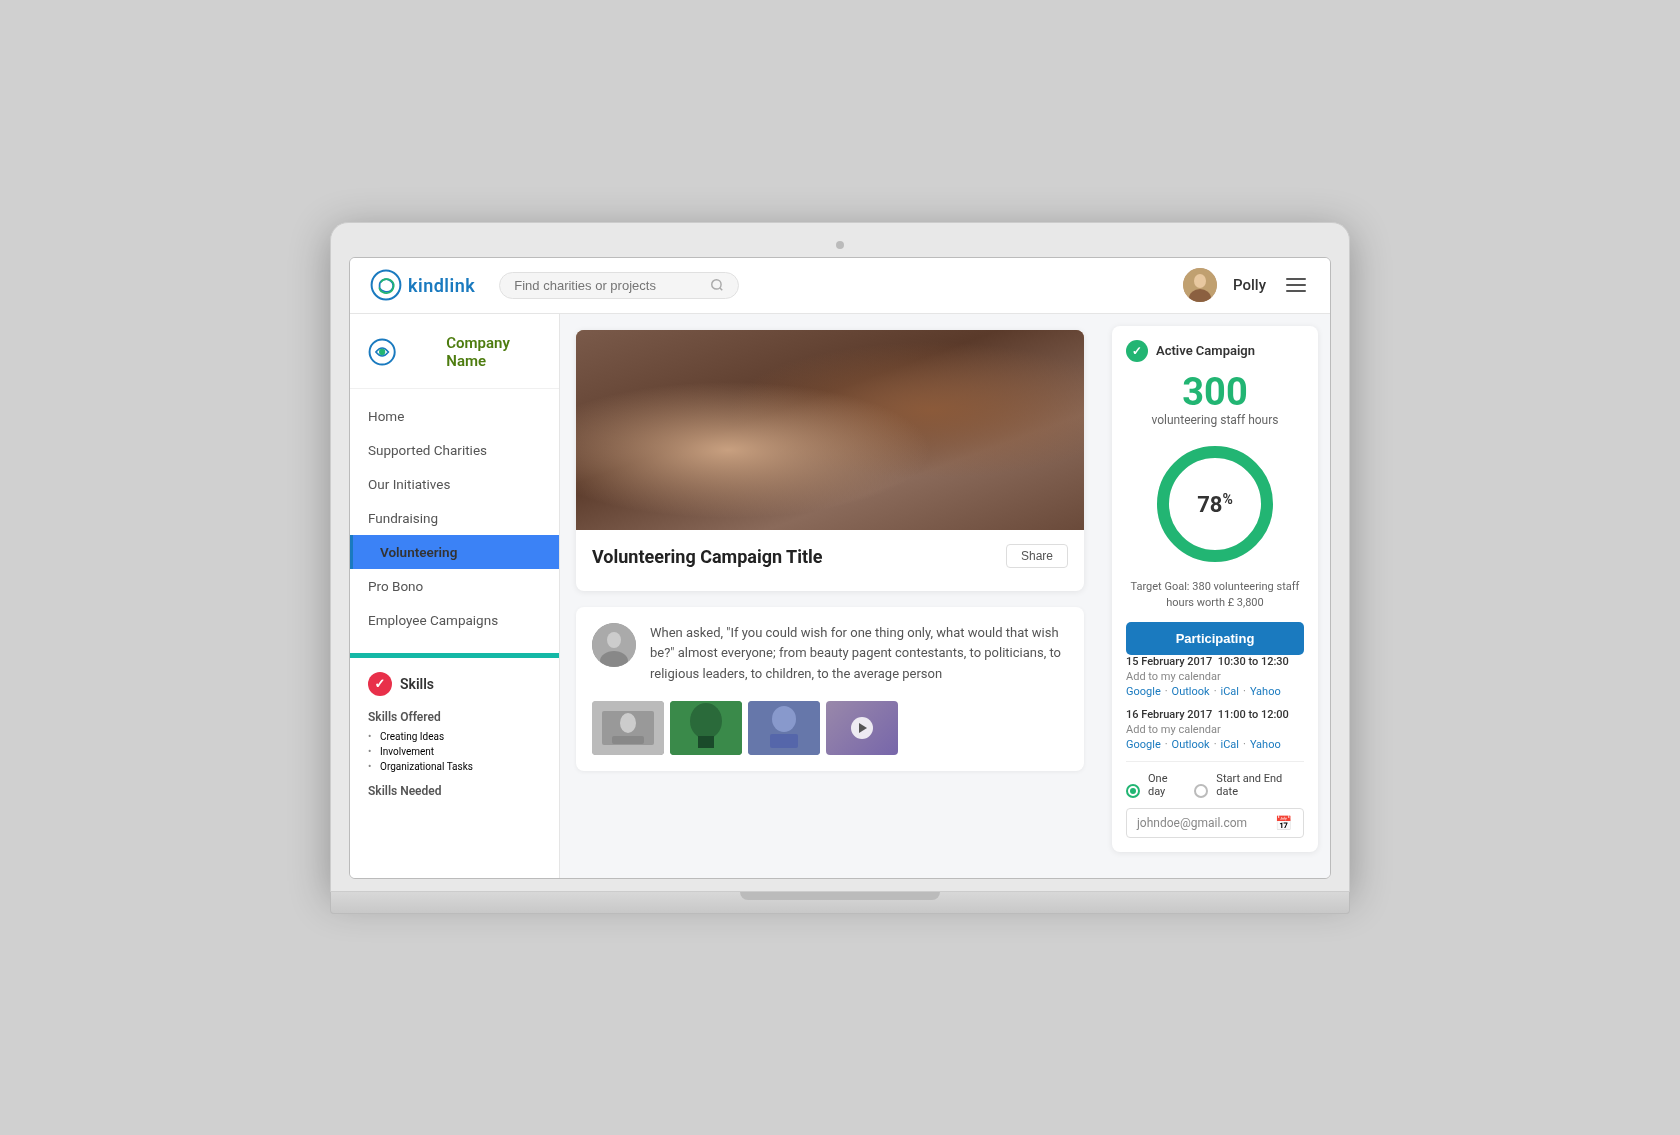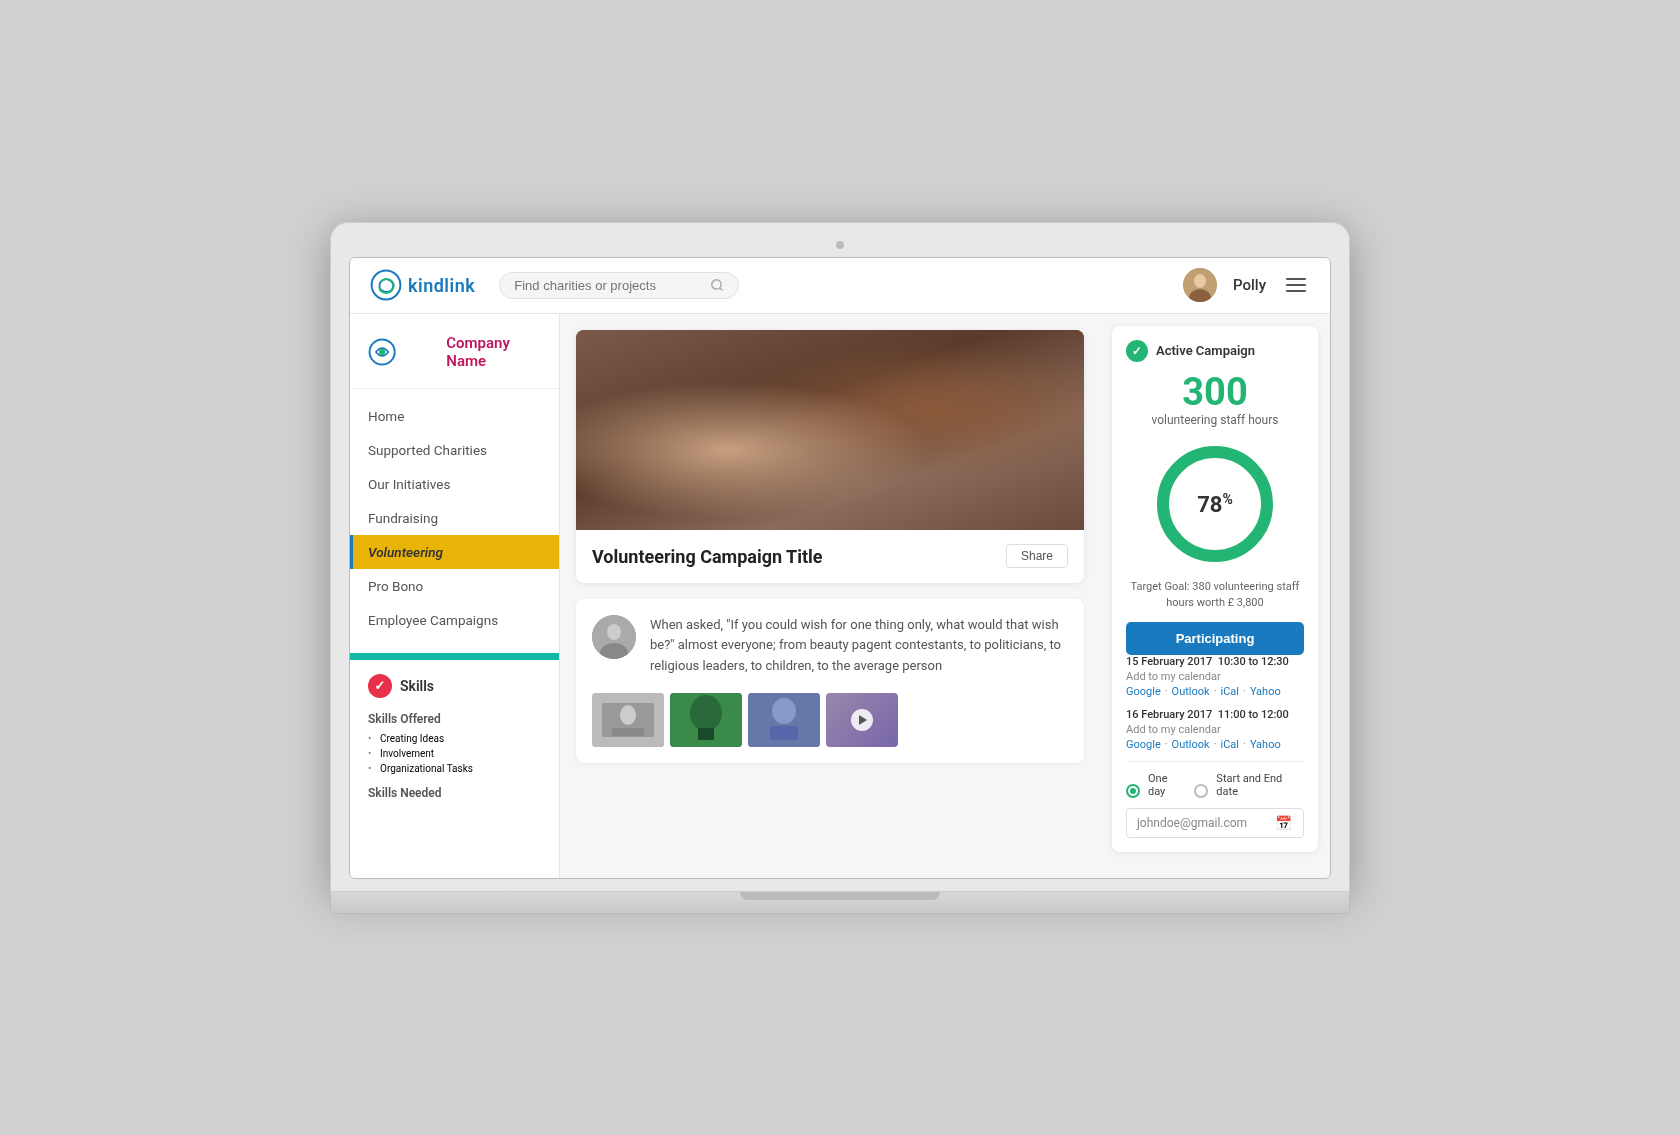--- a/index.html
+++ b/index.html
@@ -170,45 +170,44 @@
       border-bottom: 1px solid #f0f0f0;
       margin-bottom: 10px;
     }
     .company-icon {
       width: 32px;
       height: 32px;
     }
     .company-name-text {
       font-size: 15px;
       font-weight: 600;
-      color: #be185d;
+      color: #4d7c0f;
       margin-left: 40px;
     }
     .nav-item {
       padding: 9px 18px;
       font-size: 13.5px;
       color: #555;
       cursor: pointer;
       display: flex;
       align-items: center;
     }
     .nav-item.active {
       color: #333;
       font-weight: 600;
       border-left: 3px solid #1a7abf;
-      padding-left: 15px;
-      background: #eab308;
-      font-style: italic;
+      padding-left: 27px;
+      background: #3b82f6;
     }
 
     
     .skills-section {
       margin-top: 16px;
       padding: 14px 18px;
-      border-top: 7px solid #14b8a6;
+      border-top: 5px solid #14b8a6;
     }
     .skills-header {
       display: flex;
       align-items: center;
       gap: 8px;
       margin-bottom: 14px;
     }
     .skills-badge {
       width: 24px;
       height: 24px;
@@ -289,20 +288,21 @@
         radial-gradient(ellipse at 70% 40%, #8B5A3A 0%, transparent 40%),
         linear-gradient(160deg, #7A5A4A 0%, #5A3A2A 40%, #8A6A5A 70%, #6A4A3A 100%);
     }
     .campaign-info {
       padding: 16px;
     }
     .campaign-title {
       font-size: 18px;
       font-weight: 700;
       color: #222;
+      margin-bottom: 8px;
     }
     .campaign-desc {
       font-size: 13px;
       color: #666;
       line-height: 1.6;
       margin-bottom: 4px;
     }
     .see-more {
       color: #1a7abf;
       font-size: 13px;

